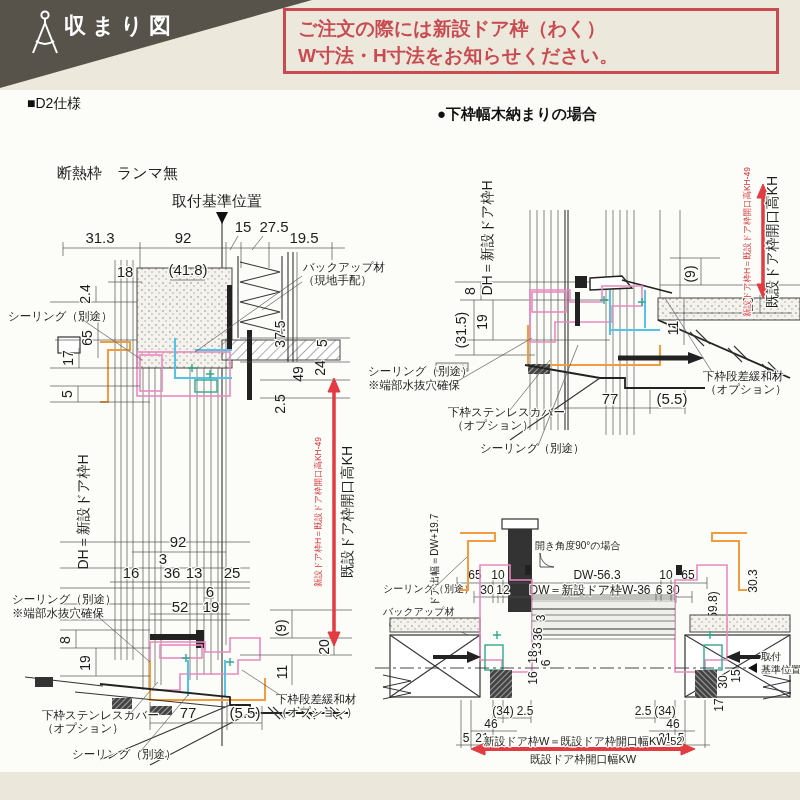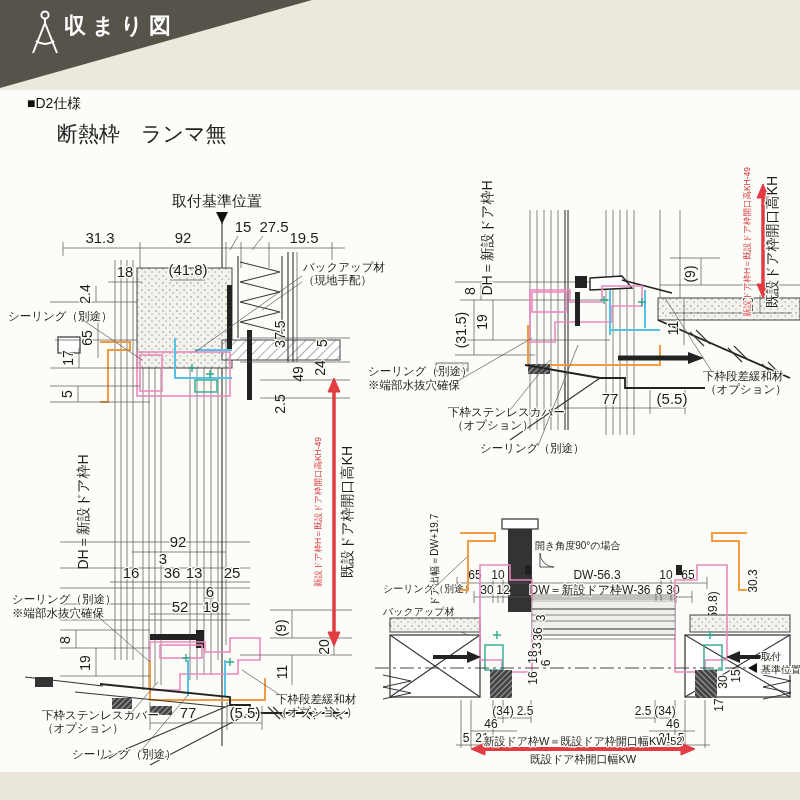--- a/index.html
+++ b/index.html
@@ -9,21 +9,21 @@
   .topband{position:absolute;left:0;top:0;width:800px;height:90px;background:#ece9dc;}
   .botband{position:absolute;left:0;top:772px;width:800px;height:28px;background:#ebe8db;}
   .banner{position:absolute;left:0;top:0;width:312px;height:88px;background:#57524a;
           clip-path:polygon(0 0,100% 0,0 100%);}
   .banner-title{position:absolute;left:64px;top:11px;color:#fff;font-size:22px;font-weight:bold;
           letter-spacing:6px;}
   .banner-icon{position:absolute;left:26px;top:9px;}
   .notice{position:absolute;left:283px;top:8px;width:466px;height:52px;border:3px solid #c84b52;
           color:#c84b52;font-weight:bold;font-size:19px;line-height:27px;padding:4px 12px;}
   .spec-title{position:absolute;left:27px;top:95px;font-size:14px;color:#111;}
-  .spec-sub{position:absolute;left:57px;font-size:21px;color:#222;}
+  .spec-sub{position:absolute;left:57px;font-size:15px;color:#222;margin-top:44px;}
   .right-heading{position:absolute;left:437px;top:105px;font-size:15px;font-weight:bold;color:#111;}
   svg{position:absolute;overflow:visible;}
   svg text{fill:#1d1d1d;paint-order:stroke;stroke:#fcfcf8;stroke-width:2.5px;stroke-linejoin:round;}
   .dim{font-size:14px;text-anchor:middle;}
   .dimL{font-size:15px;text-anchor:middle;}
   .dimS{font-size:12px;text-anchor:middle;}
   .lbl{font-size:11.5px;text-anchor:start;}
   .lblS{font-size:10px;text-anchor:start;}
   .axis{font-size:14px;text-anchor:middle;}
   .axisS{font-size:8.5px;text-anchor:middle;fill:#d63438;}
@@ -69,23 +69,28 @@
   <svg class="banner-icon" width="38" height="50" viewBox="0 0 38 50">
     <g fill="none" stroke="#fff" stroke-width="2">
       <circle cx="19" cy="6" r="3.6"></circle>
       <line x1="19" y1="10" x2="19" y2="16"></line>
       <line x1="19" y1="14" x2="7" y2="44"></line>
       <line x1="19" y1="14" x2="31" y2="44"></line>
       <path d="M10,32 Q19,38 28,32"></path>
     </g>
   </svg>
   <div class="banner-title">収まり図</div>
+  <div class="notice">
+    <div>ご注文の際には新設ドア枠（わく）</div>
+    <div>W寸法・H寸法をお知らせください。</div>
+  </div>
 
   <div class="spec-title">■D2仕様</div>
   <div class="spec-sub" style="top:120px;">断熱枠　ランマ無</div>
+  <div class="right-heading">●下枠幅木納まりの場合</div>
 
   <svg style="left:0;top:190px;" width="380" height="585" viewBox="0 0 380 585">
 
     <g>
       <line class="med" x1="222" y1="30" x2="222" y2="556"></line>
       <polygon points="216,22 228,22 222,34" fill="#111"></polygon>
     </g>
     <text class="dimL" x="217" y="16">取付基準位置</text>
 
     <g class="thin" stroke="#555">

